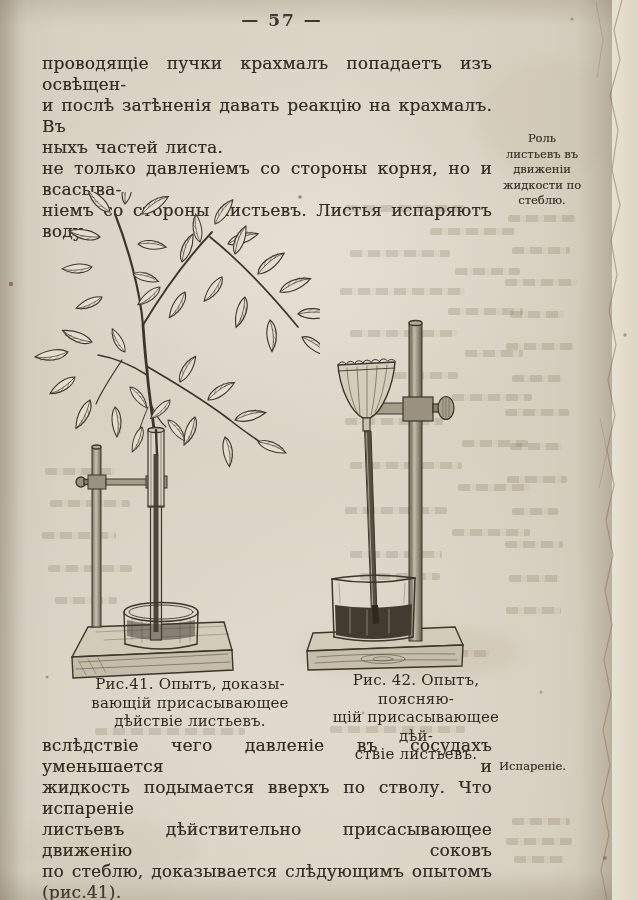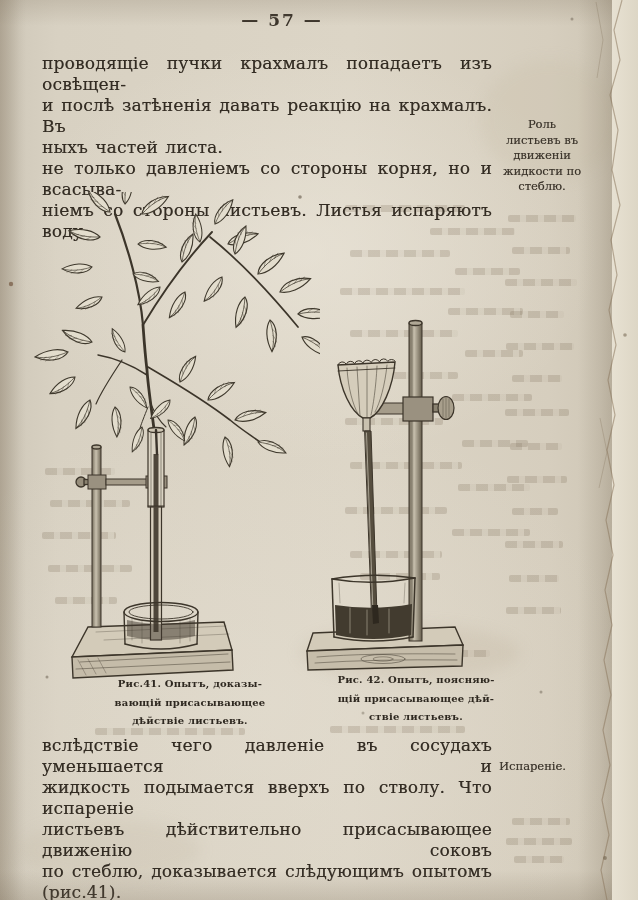--- a/index.html
+++ b/index.html
@@ -23,23 +23,23 @@
     font-size:17px;font-weight:bold;letter-spacing:2px;color:#3a332a;}
   .para{position:absolute;font-size:17px;line-height:21px;letter-spacing:0.2px;word-spacing:1.5px;
     text-shadow:0.3px 0 0 rgba(51,44,35,0.55);}
   .ptop{left:42px;top:53px;width:450px;}
   .pbot{left:42px;top:735px;width:450px;}
   .jline{text-align:justify;text-align-last:justify;}
   .lline{text-align:left;text-align-last:left;}
   .indent{text-indent:18px;}
   .mnote{position:absolute;font-size:11.5px;line-height:15.5px;text-align:center;color:#3a332a;
     text-shadow:0.2px 0 0 rgba(58,51,42,0.5);}
-  .m1{left:490px;top:117px;width:104px;}
+  .m1{left:490px;top:131px;width:104px;}
   .m2{left:499px;top:759px;width:86px;text-align:left;}
-  .cap{position:absolute;font-size:10px;font-weight:bold;line-height:18.5px;text-align:center;
+  .cap{position:absolute;font-size:15px;font-weight:normal;line-height:18.5px;text-align:center;
     letter-spacing:0.2px;color:#2e2820;}
   .c41{left:75px;top:675px;width:230px;}
   .c42{left:320px;top:671px;width:192px;}
   .gl{position:absolute;height:7px;border-radius:2px;filter:blur(0.7px);
     background:repeating-linear-gradient(90deg,rgba(118,102,80,0.22) 0 12px,rgba(118,102,80,0.05) 12px 18px);}
   .figsvg{position:absolute;}
   .f41{left:30px;top:192px;}
   .f42{left:305px;top:315px;}
   .tearsvg{position:absolute;left:0;top:0;}
   .specks{position:absolute;left:0;top:0;width:2px;height:2px;border-radius:50%;background:transparent;

